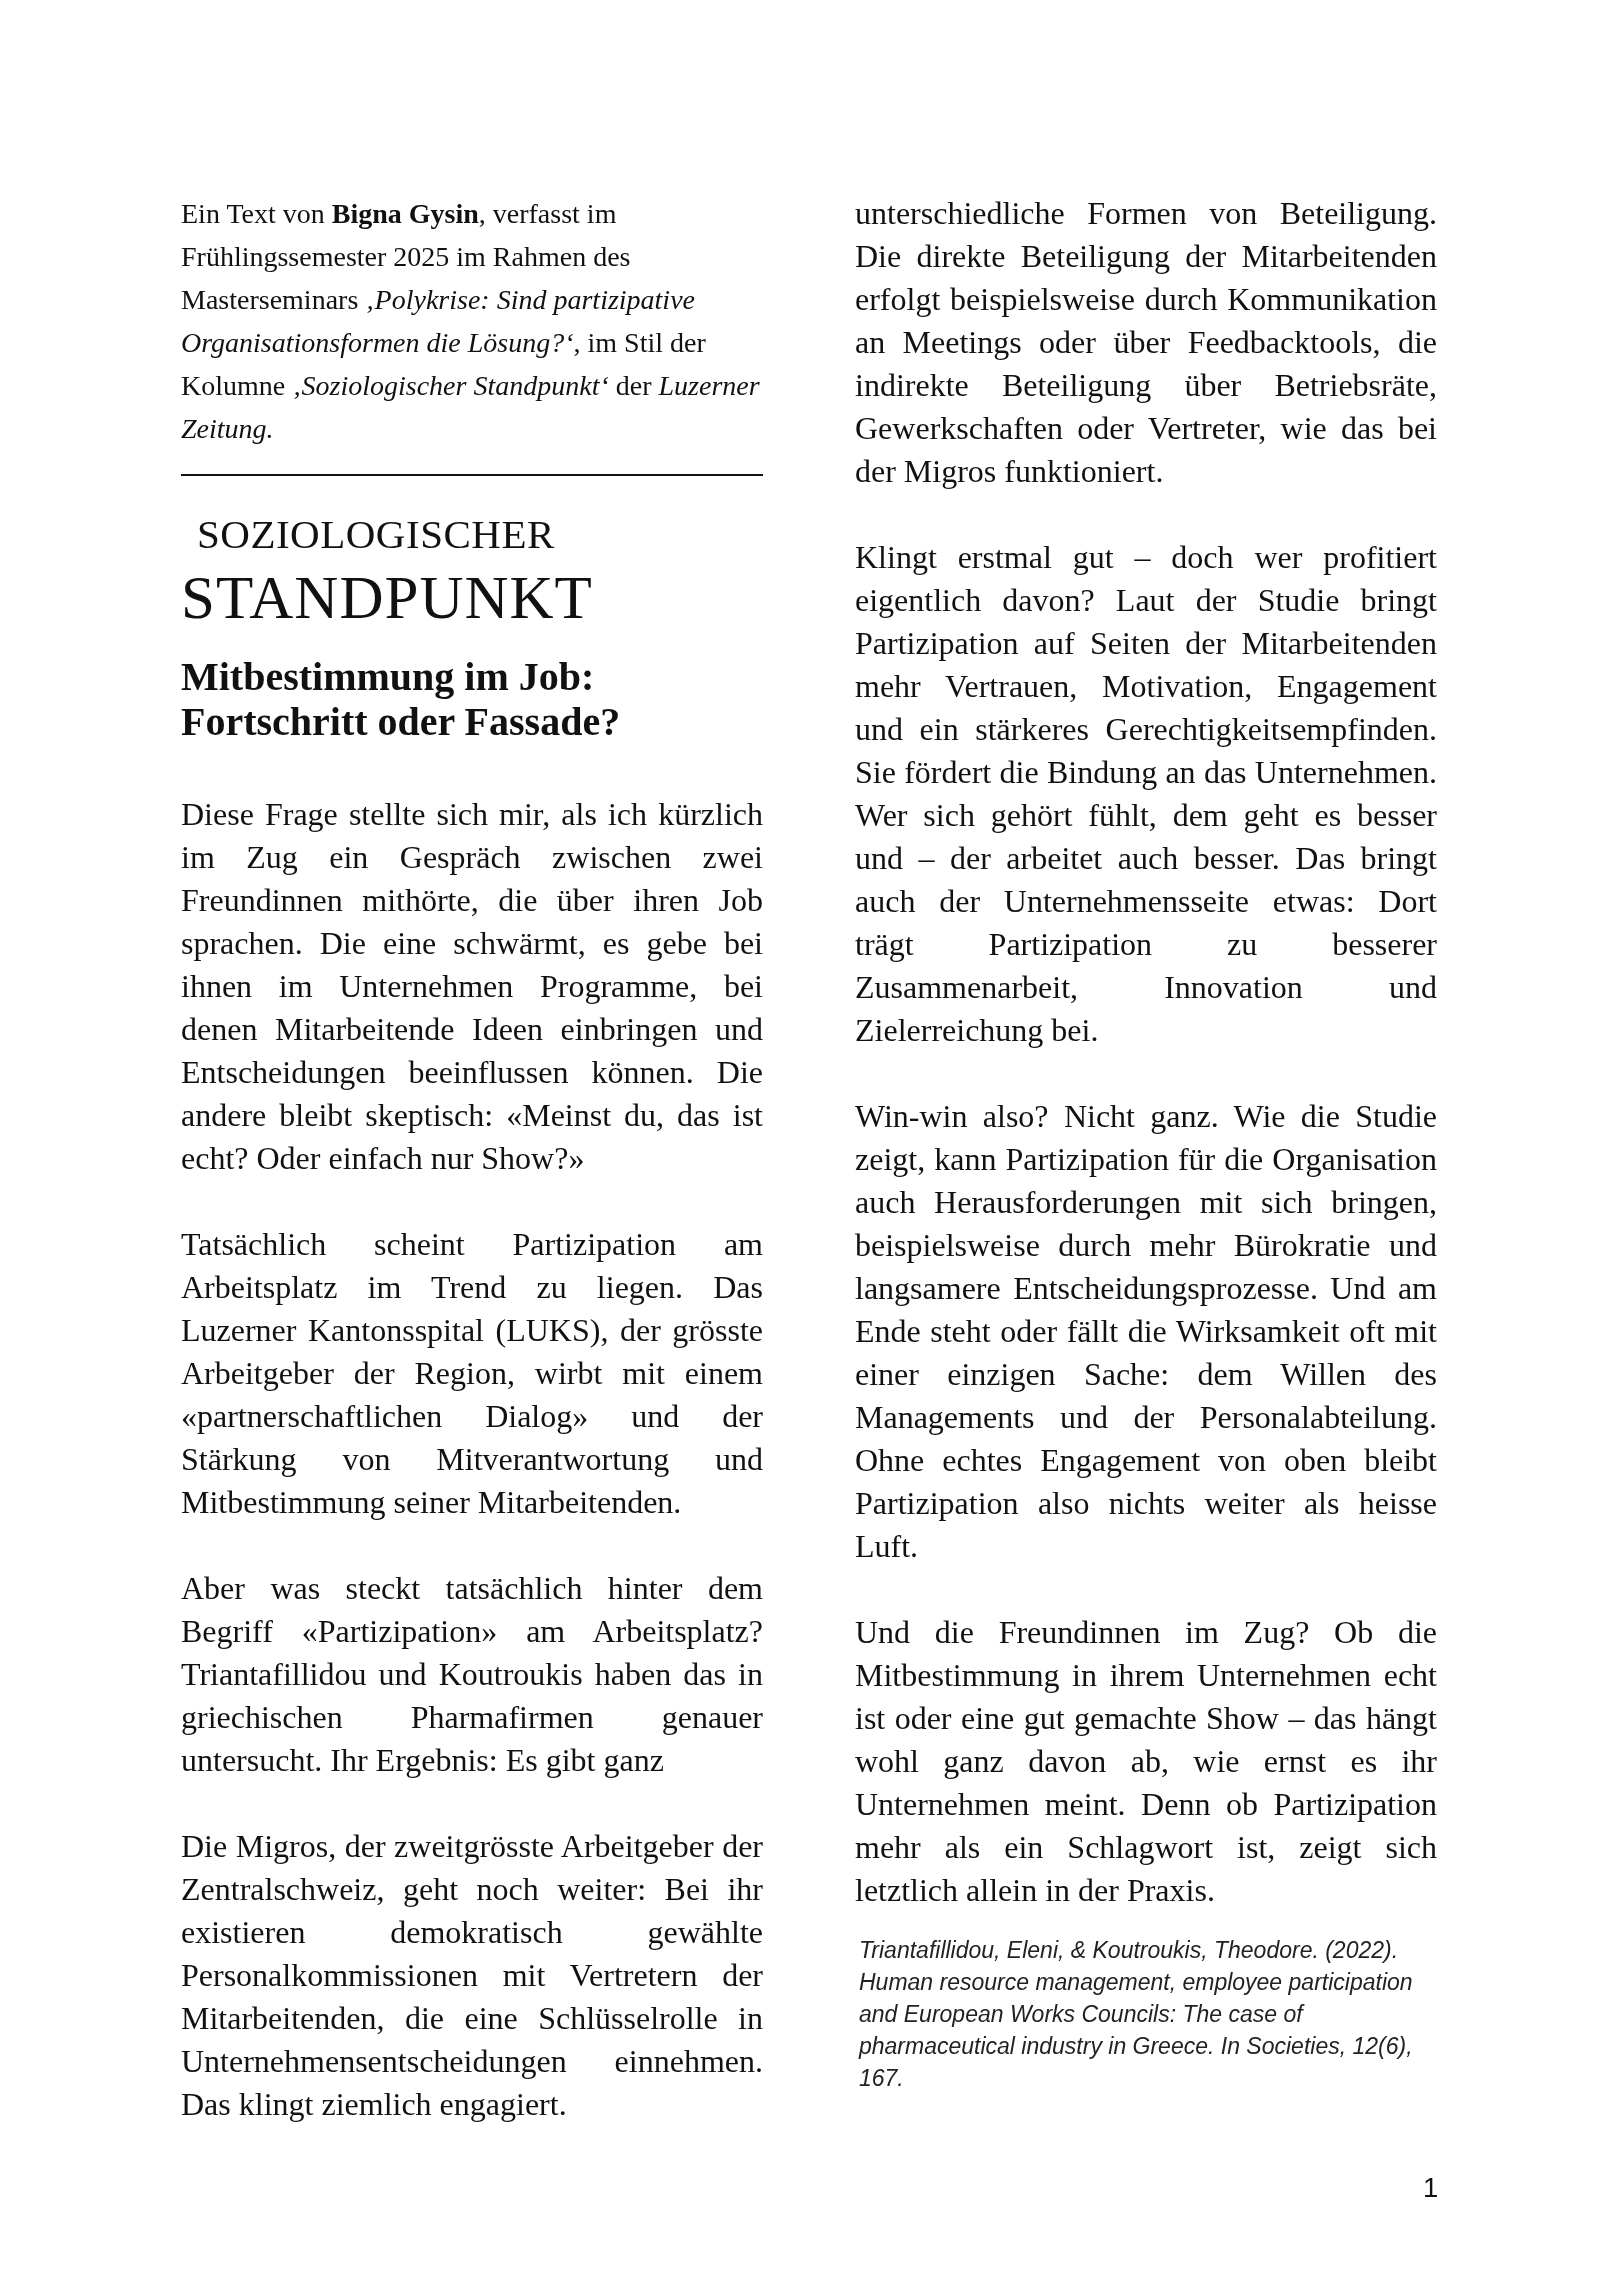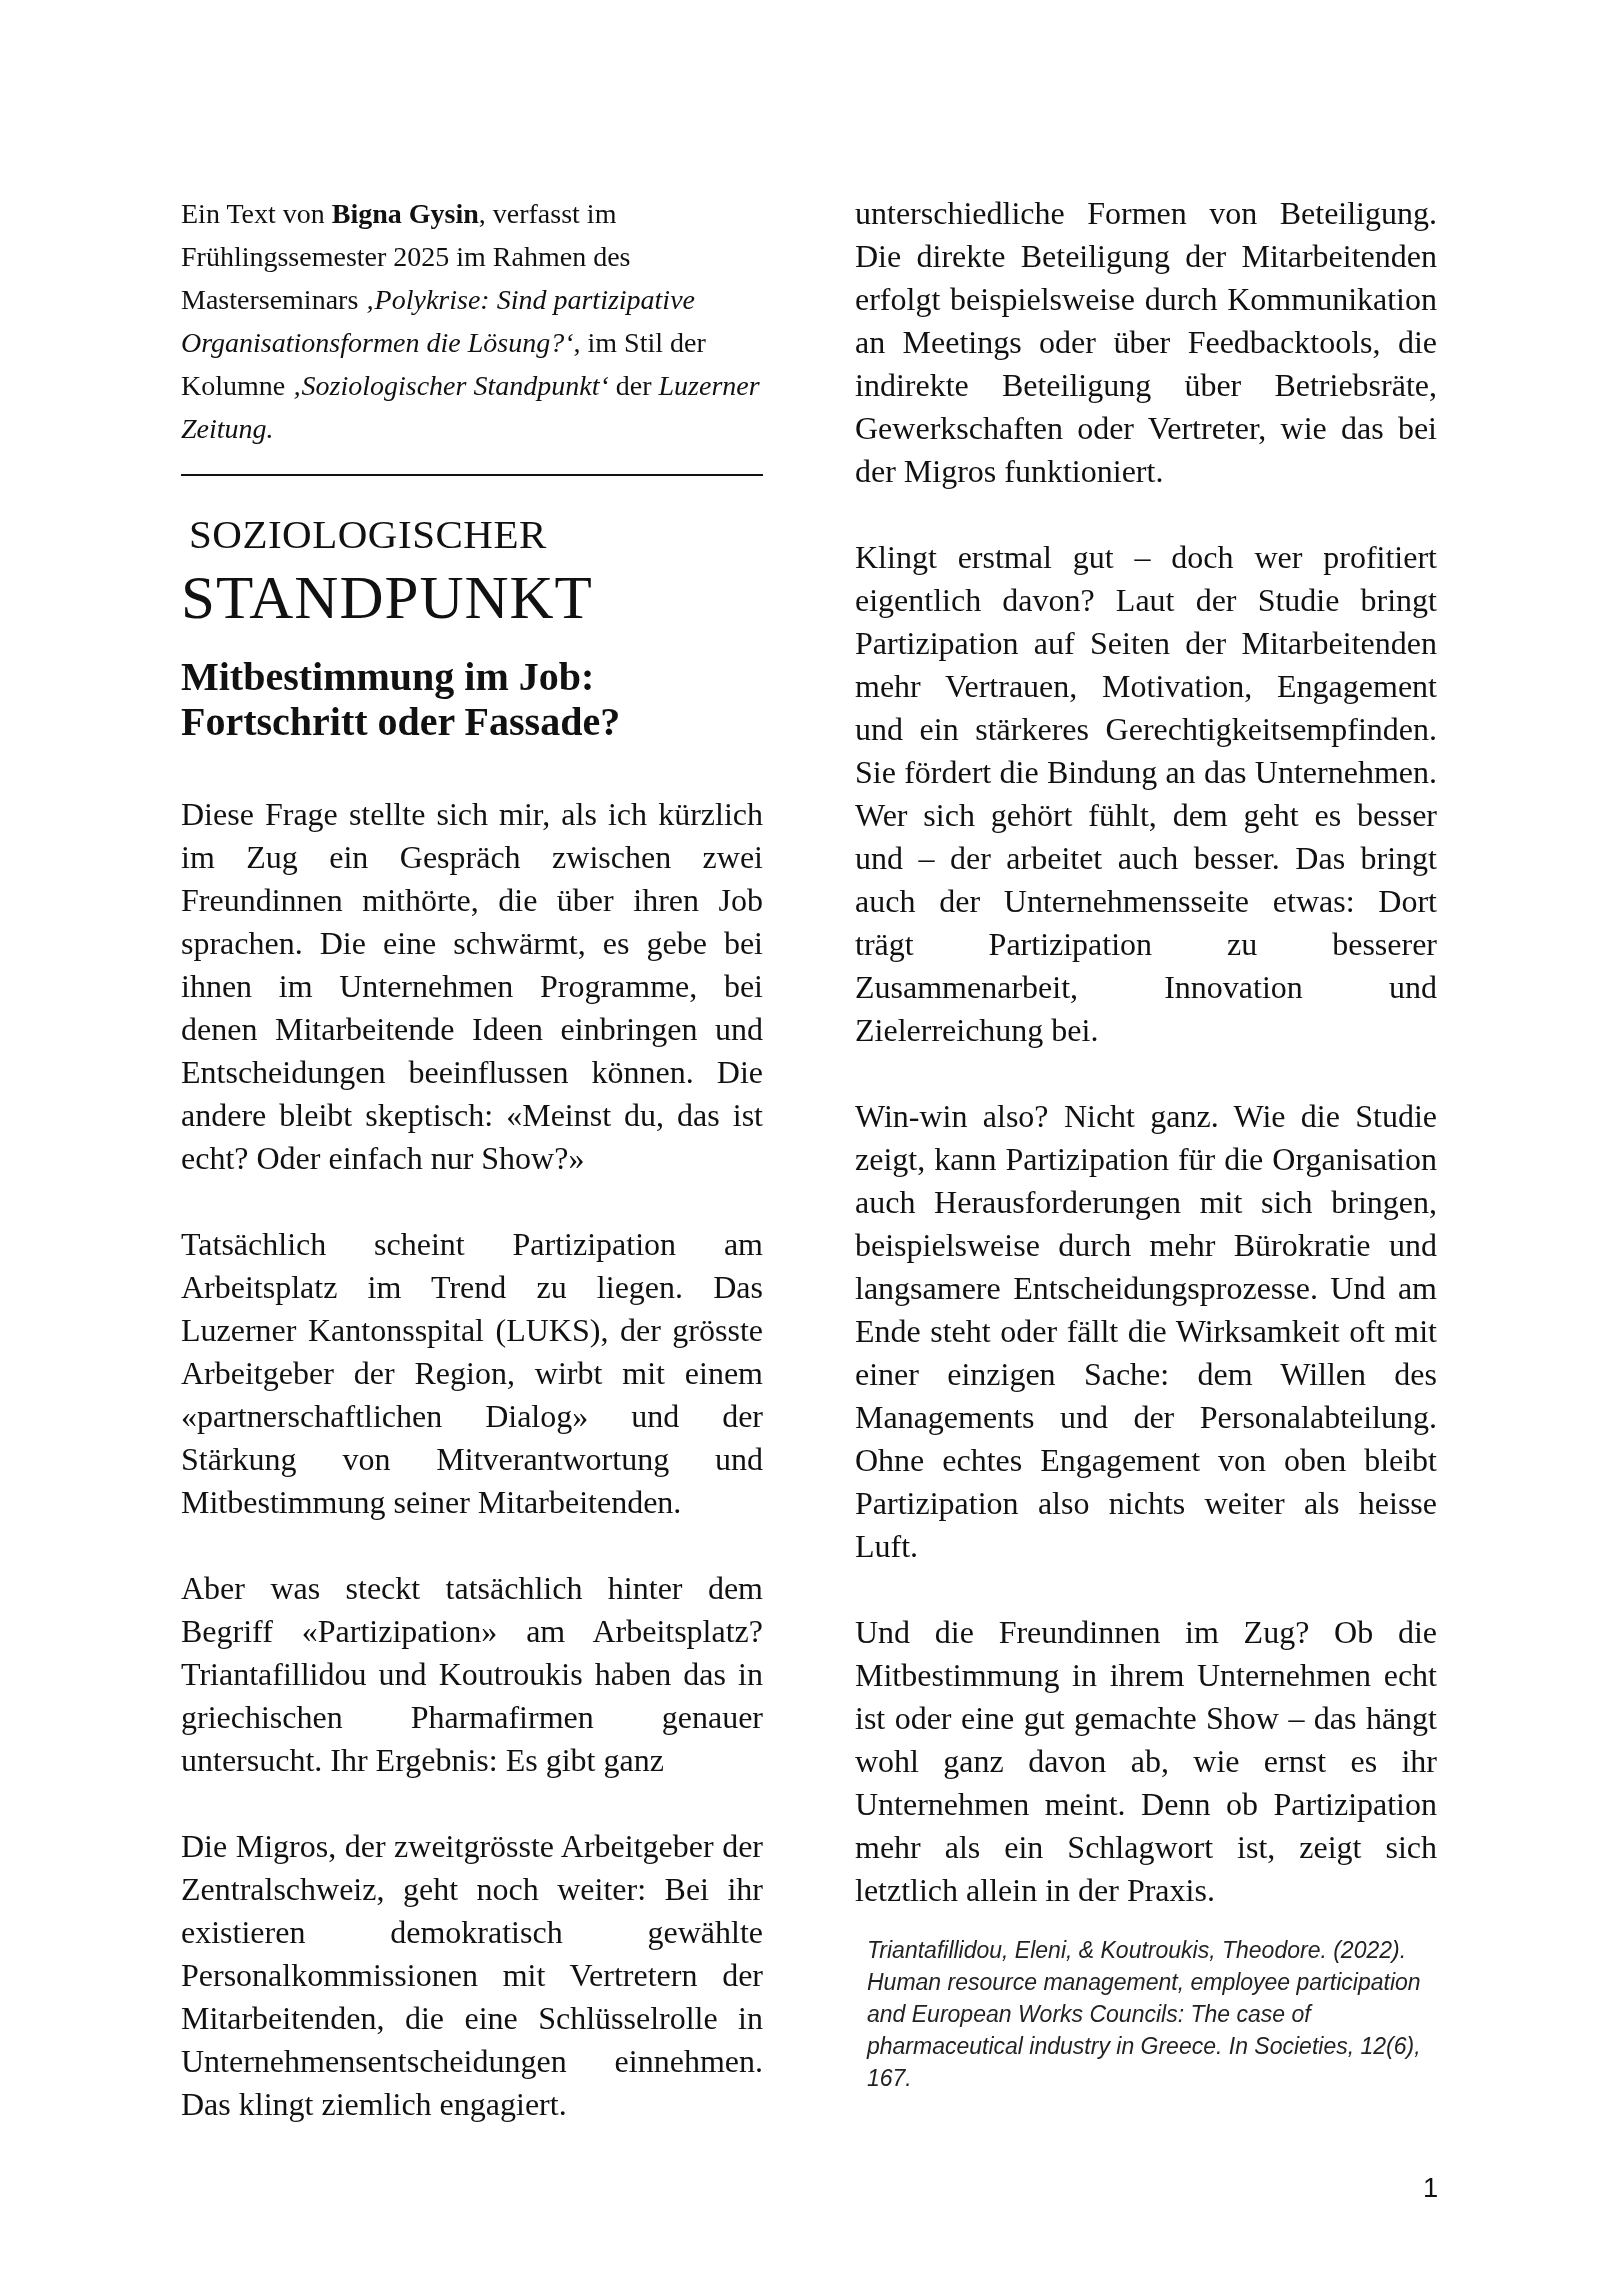--- a/index.html
+++ b/index.html
@@ -4,26 +4,26 @@
 <style>
   html, body { margin: 0; padding: 0; background: #ffffff; }
   body { width: 1621px; height: 2293px; position: relative; overflow: hidden; color: #111; }
   .page { position: absolute; left: 0; top: 0; width: 1621px; height: 2293px; }
   .col { position: absolute; top: 192px; width: 582px; }
   .col-left { left: 181px; }
   .col-right { left: 855px; }
   .intro { font-family: "Liberation Serif", serif; font-size: 28px; line-height: 43px; margin: 0; }
   .intro b { font-weight: bold; }
   .rule { height: 2.9px; background: #111; margin: 23.5px 0 0 0; }
-  .kicker { font-family: "Liberation Serif", serif; font-size: 41px; line-height: 47px; margin: 35px 0 0 8px; letter-spacing: 0.5px; font-weight: normal; }
+  .kicker { font-family: "Liberation Serif", serif; font-size: 41px; line-height: 47px; margin: 35px 0 0 16px; letter-spacing: 0.5px; font-weight: normal; }
   .masthead { font-family: "Liberation Serif", serif; font-size: 61px; line-height: 71px; margin: 3.9px 0 0 0; letter-spacing: 1px; font-weight: normal; }
   .headline { font-family: "Liberation Serif", serif; font-size: 40px; line-height: 45px; font-weight: bold; margin: 21px 0 0 0; }
   .body-p { font-family: "Liberation Serif", serif; font-size: 32px; line-height: 43px; margin: 0 0 43px 0; text-align: justify; hyphens: manual; }
   .lead { margin-top: 49px; }
-  .citation { font-family: "Liberation Sans", sans-serif; font-style: italic; font-size: 23px; line-height: 32px; margin: 12px; color: #222; }
+  .citation { font-family: "Liberation Sans", sans-serif; font-style: italic; font-size: 23px; line-height: 32px; margin: 4px; color: #222; }
   .page-number { position: absolute; left: 1423px; top: 2172px; font-family: "Liberation Sans", sans-serif; font-size: 27.4px; }
   i { font-style: italic; }
 </style>
 </head>
 <body>
 
 <div class="page">
 
   <div class="col col-left">
     <p class="intro"><span>Ein Text von </span><b>Bigna Gysin</b><span>, verfasst im Frühlingssemester 2025 im Rahmen des Masterseminars </span><i>‚Polykrise: Sind partizipative Organisationsformen die Lösung?‘</i><span>, im Stil der Kolumne </span><i>‚Soziologischer Standpunkt‘</i><span> der </span><i>Luzerner Zeitung.</i></p>

